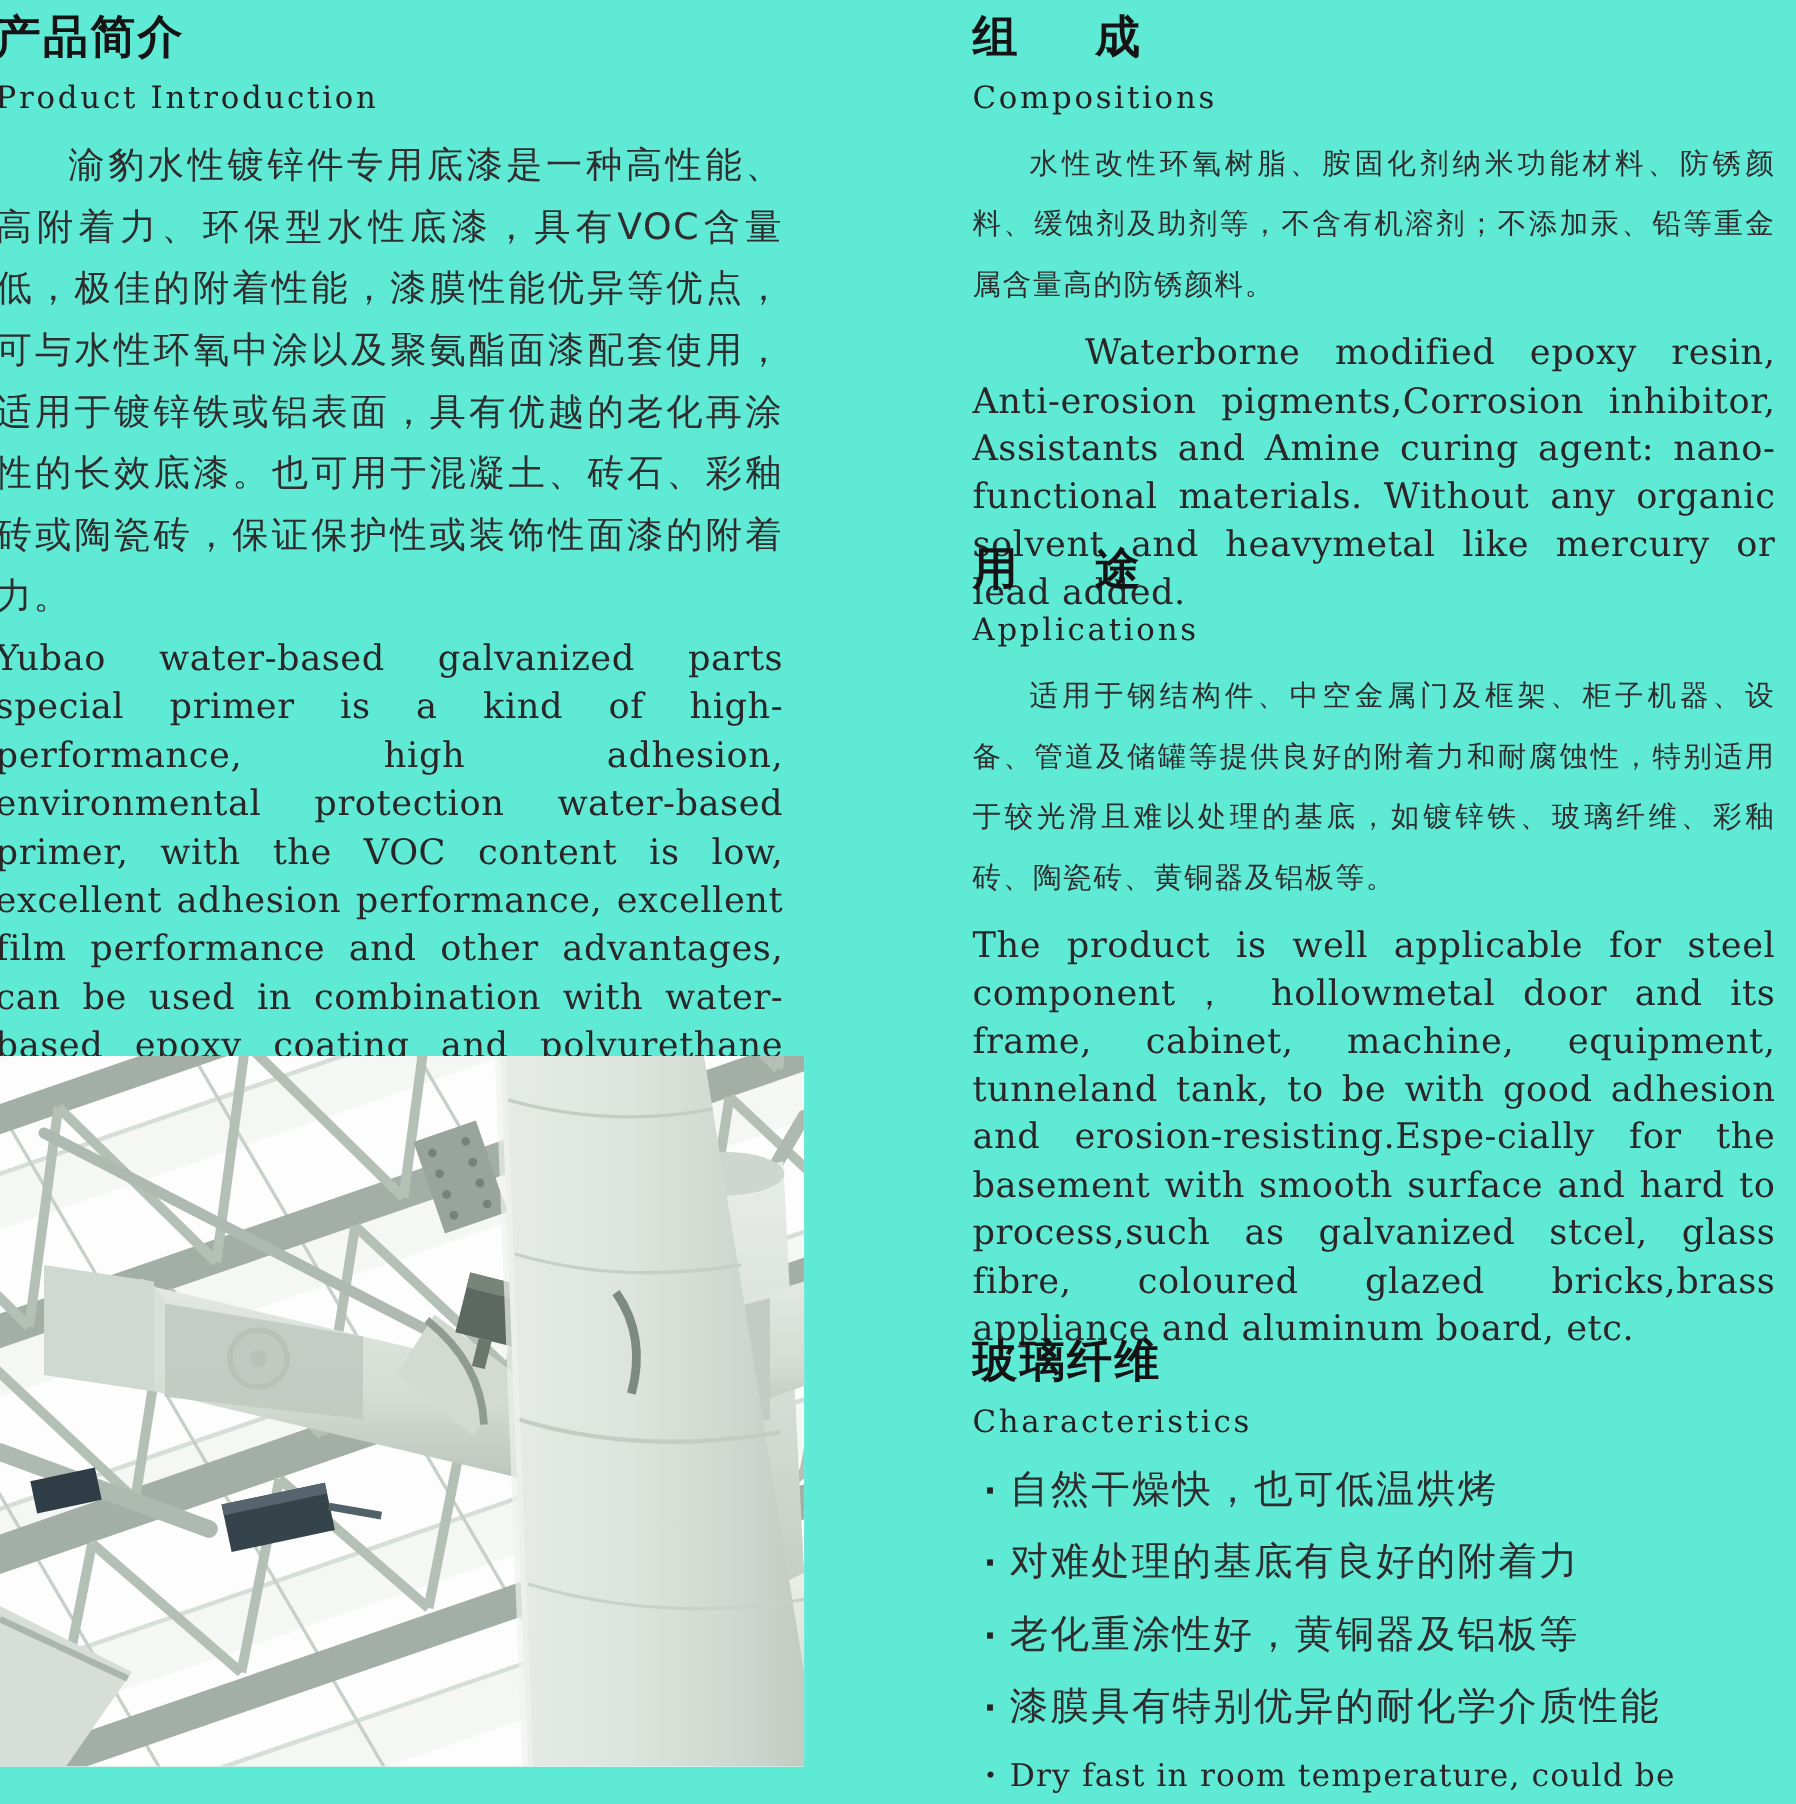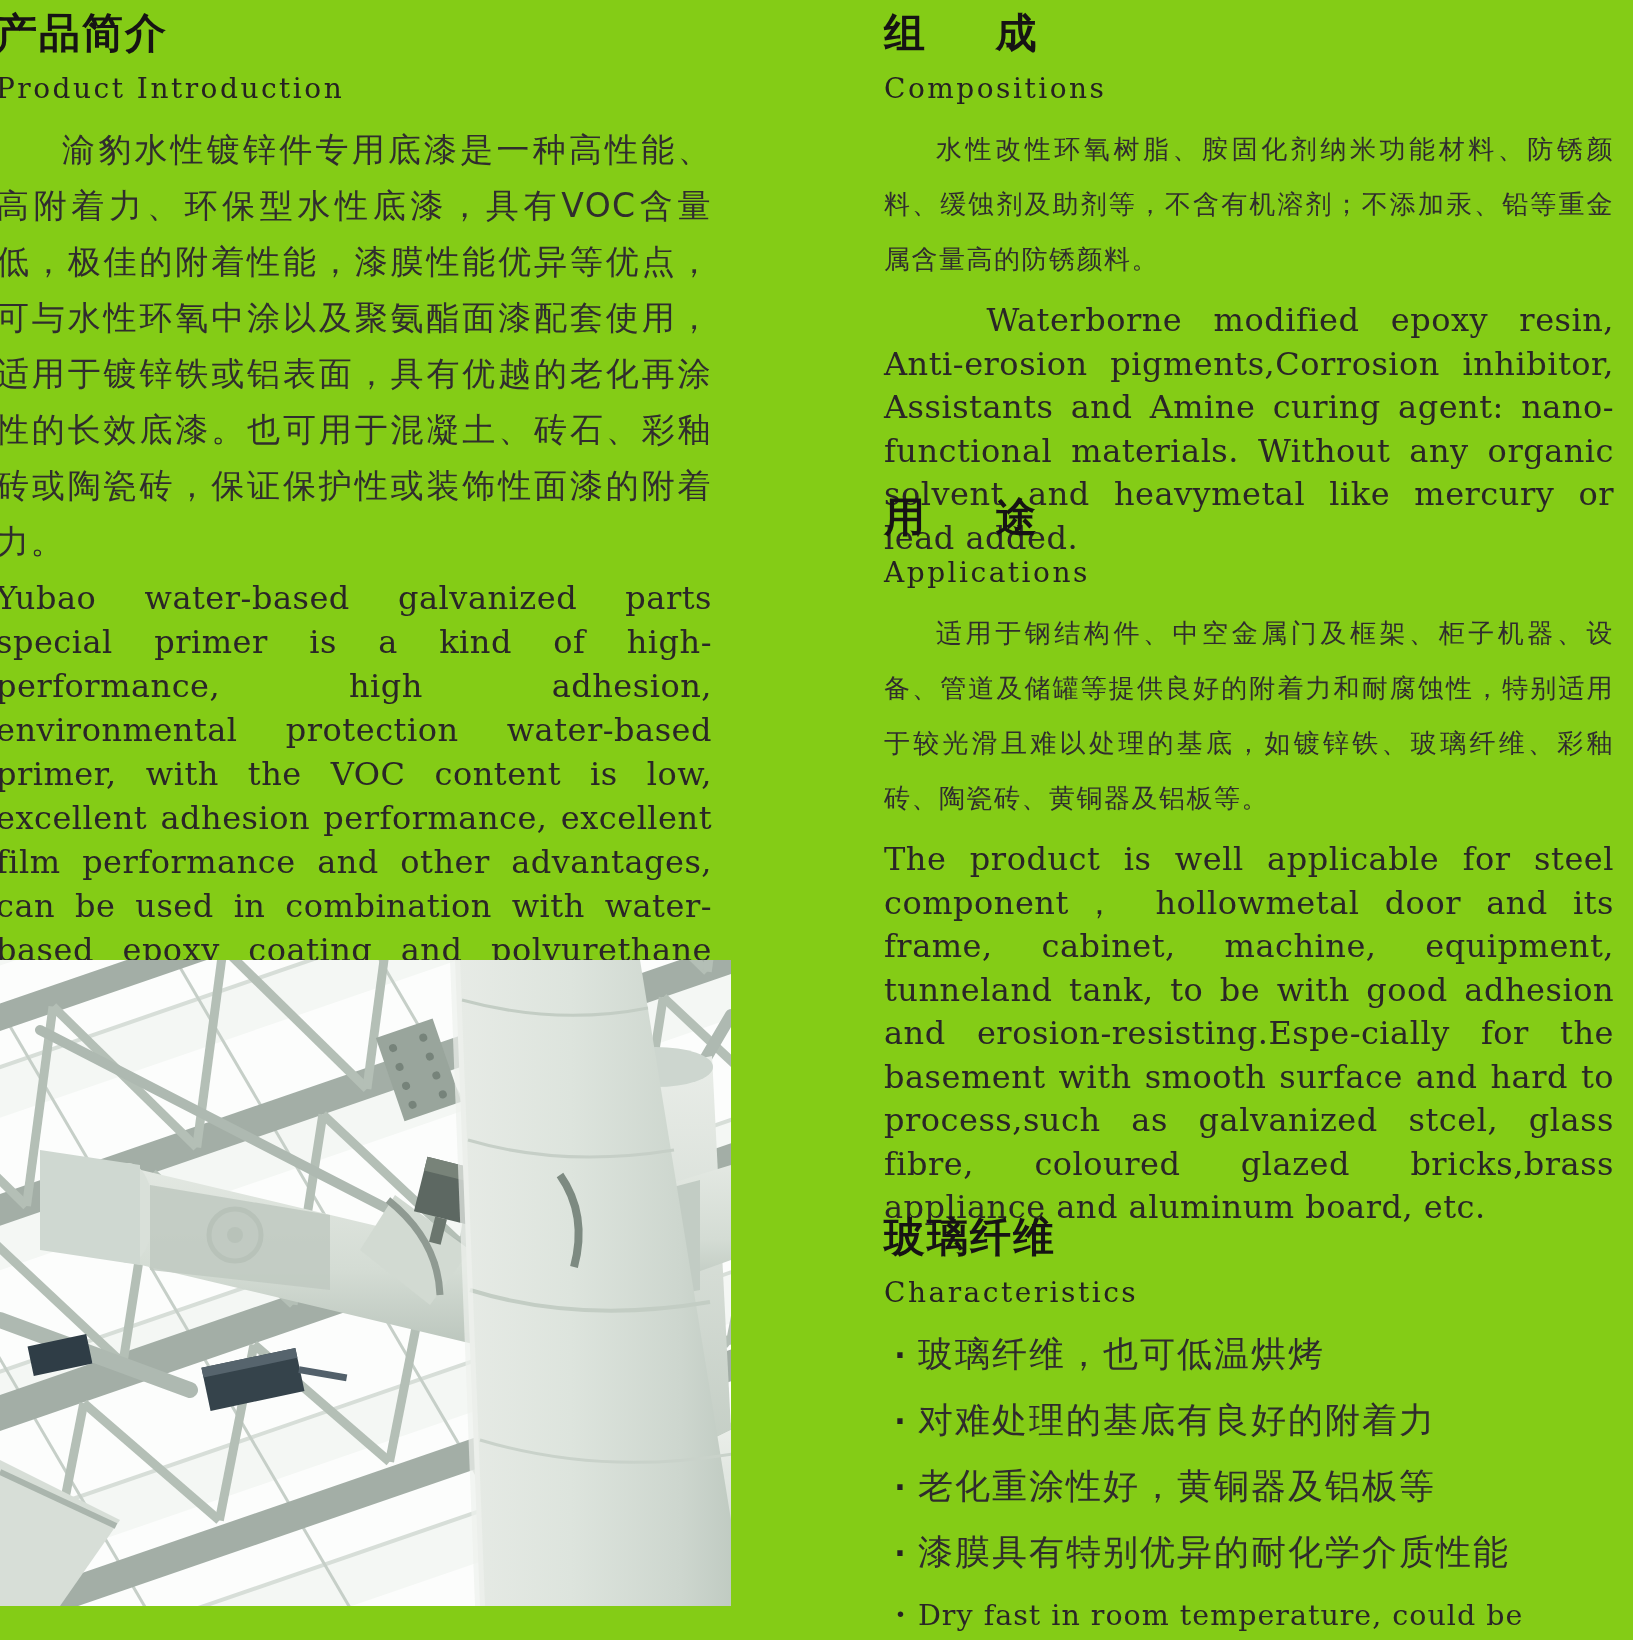--- a/index.html
+++ b/index.html
@@ -1,17 +1,17 @@
 <!DOCTYPE html>
 <html><head>
 <meta charset="utf-8">
 <style>
   html,body{margin:0;padding:0;background:#ffffff;}
   .page{
-    position:relative;width:1633px;height:1640px;background:#84cc16;
+    position:relative;width:1633px;height:1640px;background:#5eead4;
     overflow:hidden;color:#2b2b2b;
     font-family:"DejaVu Sans","Liberation Sans",sans-serif;
   }
   
   .h-zh{
     font-family:"DejaVu Sans","Liberation Sans",sans-serif;
     font-weight:700;font-size:41px;line-height:50px;color:#161314;
     letter-spacing:2px;margin:0;
   }
   .h-zh .spread{letter-spacing:1.72em;}
@@ -264,21 +264,21 @@
       <p class="zh-body">适用于钢结构件、中空金属门及框架、柜子机器、设备、管道及储罐等提供良好的附着力和耐腐蚀性，特别适用于较光滑且难以处理的基底，如镀锌铁、玻璃纤维、彩釉砖、陶瓷砖、黄铜器及铝板等。</p>
       <p class="en-body">The product is well applicable for steel component， hollowmetal door and its frame, cabinet, machine, equipment, tunneland tank, to be with good adhesion and erosion-resisting.Espe-cially for the basement with smooth surface and hard to process,such as galvanized stcel, glass fibre, coloured glazed bricks,brass appliance and aluminum board, etc.</p>
     </div>
 
     <div class="blk blk-char">
       <h1 class="h-zh">玻璃纤维</h1>
       <h2 class="h-en">Characteristics</h2>
       <div class="bullets">
         <div class="bullet zh">
           <span class="dot">·</span>
-          <span>玻璃纤维，也可低温烘烤</span>
+          <span>自然干燥快，也可低温烘烤</span>
         </div>
         <div class="bullet zh">
           <span class="dot">·</span>
           <span>对难处理的基底有良好的附着力</span>
         </div>
         <div class="bullet zh">
           <span class="dot">·</span>
           <span>老化重涂性好，黄铜器及铝板等</span>
         </div>
         <div class="bullet zh">

